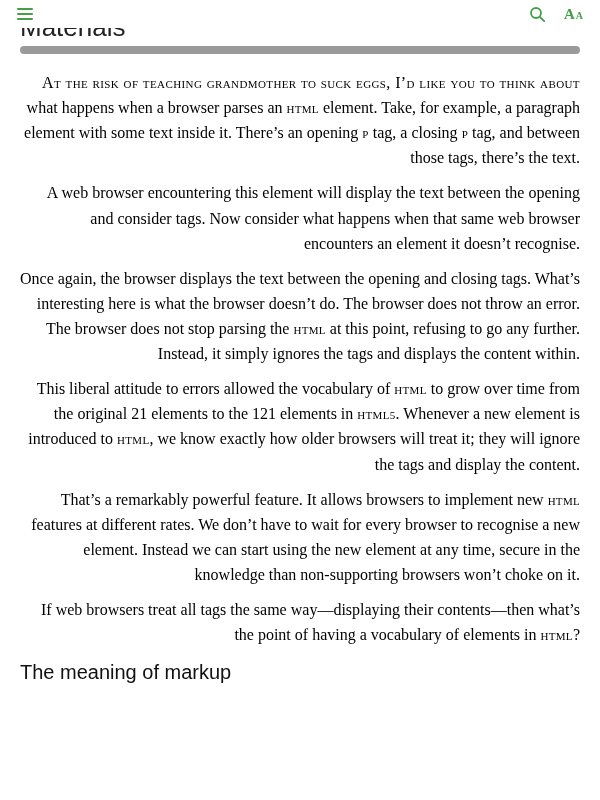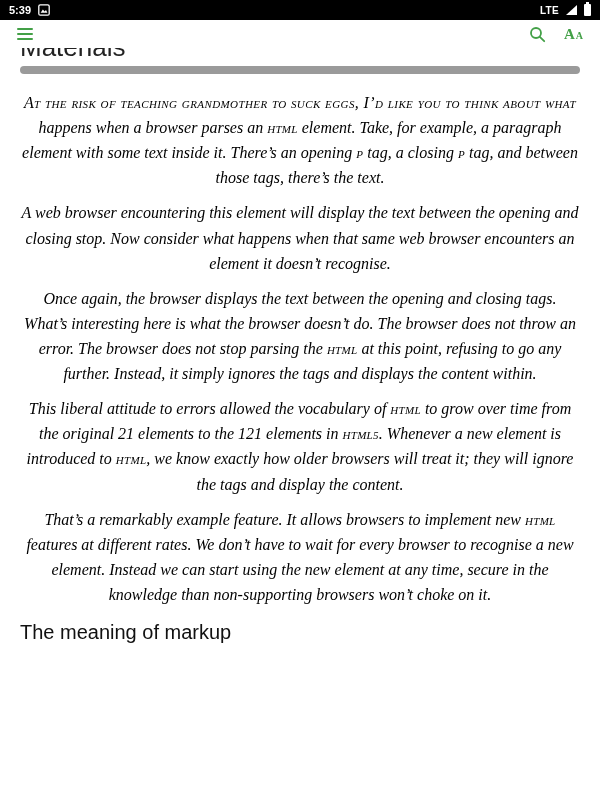--- a/index.html
+++ b/index.html
@@ -48,21 +48,21 @@
   .title-clip { height: 14px; overflow: hidden; }
   .chapter-title {
     font-family: "Liberation Sans", "DejaVu Sans", sans-serif;
     font-size: 26px; line-height: 30px; font-weight: 400;
     color: #222; margin: -16px 0 0 0;
   }
   .progress { height: 8px; background: #9a9a9a; border-radius: 4px; margin-top: 4px; }
 
   .body-para {
     font-size: 16px; line-height: 1.57; color: #000;
-    margin: 0 0 10px 0; text-align: center; font-style: italic;
+    margin: 0 0 10px 0; text-align: right;
   }
   .body-para.mt { margin-top: 16px; }
   .first-para::first-line { font-variant: small-caps; letter-spacing: .4px; }
   .abbr { font-variant-caps: all-small-caps; letter-spacing: .3px; }
 
   .code-block {
     font-family: "DejaVu Sans Mono", "Liberation Mono", monospace;
     font-size: 13px; line-height: 1.35; color: #000;
     margin: 2px 0 11px 0; padding-left: 16px; white-space: pre;
   }
@@ -71,34 +71,20 @@
     font-family: "Liberation Sans", "DejaVu Sans", sans-serif;
     font-size: 20px; font-weight: 400; color: #111;
     margin: 14px 0 8px 0;
   }
 </style>
 </head>
 <body>
 
 <div class="screen">
 
-  <div class="statusbar">
-    <div class="sb-left">
-      <span>5:39</span>
-      <svg width="12" height="12" viewBox="0 0 12 12">
-        <rect x="0.8" y="0.8" width="10.4" height="10.4" rx="1.5" fill="none" stroke="#fff" stroke-width="1.3"></rect>
-        <path d="M2.6 8.8 L4.9 5.6 L6.6 7.6 L8 6.1 L9.4 8.8 Z" fill="#fff"></path>
-      </svg>
-    </div>
-    <div class="sb-right">
-      <span class="sb-net">LTE</span>
-      <span class="sb-signal"></span>
-      <span class="sb-batt"></span>
-    </div>
-  </div>
 
   <div class="toolbar">
     <div class="hamburger">
       <span></span>
       <span></span>
       <span></span>
     </div>
     <div class="toolbar-right">
       <span class="icon-btn">
         <svg width="17" height="17" viewBox="0 0 17 17">
@@ -117,27 +103,28 @@
 
     <div class="title-clip">
       <h1 class="chapter-title">Materials</h1>
     </div>
 
     <div class="progress"></div>
 
     <p class="body-para first-para mt"><span>At the risk of teaching grandmother to suck eggs, I’d like you to think about what happens when a browser parses an </span><span class="abbr">HTML</span><span> element. Take, for example, a paragraph element with some text inside it. There’s an opening </span><span class="abbr">P</span><span> tag, a closing </span><span class="abbr">P</span><span> tag, and between those tags, there’s the text.</span></p>
 
 
-    <p class="body-para">A web browser encountering this element will display the text between the opening and closing stop. Now consider what happens when that same web browser encounters an element it doesn’t recognise.</p>
+    <p class="body-para">A web browser encountering this element will display the text between the opening and consider tags. Now consider what happens when that same web browser encounters an element it doesn’t recognise.</p>
 
 
     <p class="body-para"><span>Once again, the browser displays the text between the opening and closing tags. What’s interesting here is what the browser doesn’t do. The browser does not throw an error. The browser does not stop parsing the </span><span class="abbr">HTML</span><span> at this point, refusing to go any further. Instead, it simply ignores the tags and displays the content within.</span></p>
 
     <p class="body-para"><span>This liberal attitude to errors allowed the vocabulary of </span><span class="abbr">HTML</span><span> to grow over time from the original 21 elements to the 121 elements in </span><span class="abbr">HTML5</span><span>. Whenever a new element is introduced to </span><span class="abbr">HTML</span><span>, we know exactly how older browsers will treat it; they will ignore the tags and display the content.</span></p>
 
-    <p class="body-para"><span>That’s a remarkably example feature. It allows browsers to implement new </span><span class="abbr">HTML</span><span> features at different rates. We don’t have to wait for every browser to recognise a new element. Instead we can start using the new element at any time, secure in the knowledge than non-supporting browsers won’t choke on it.</span></p>
+    <p class="body-para"><span>That’s a remarkably powerful feature. It allows browsers to implement new </span><span class="abbr">HTML</span><span> features at different rates. We don’t have to wait for every browser to recognise a new element. Instead we can start using the new element at any time, secure in the knowledge than non-supporting browsers won’t choke on it.</span></p>
 
 
+    <p class="body-para"><span>If web browsers treat all tags the same way—displaying their contents—then what’s the point of having a vocabulary of elements in </span><span class="abbr">HTML</span><span>?</span></p>
 
     <h2 class="section-heading">The meaning of markup</h2>
 
   </div>
 </div>
 
 </body></html>

